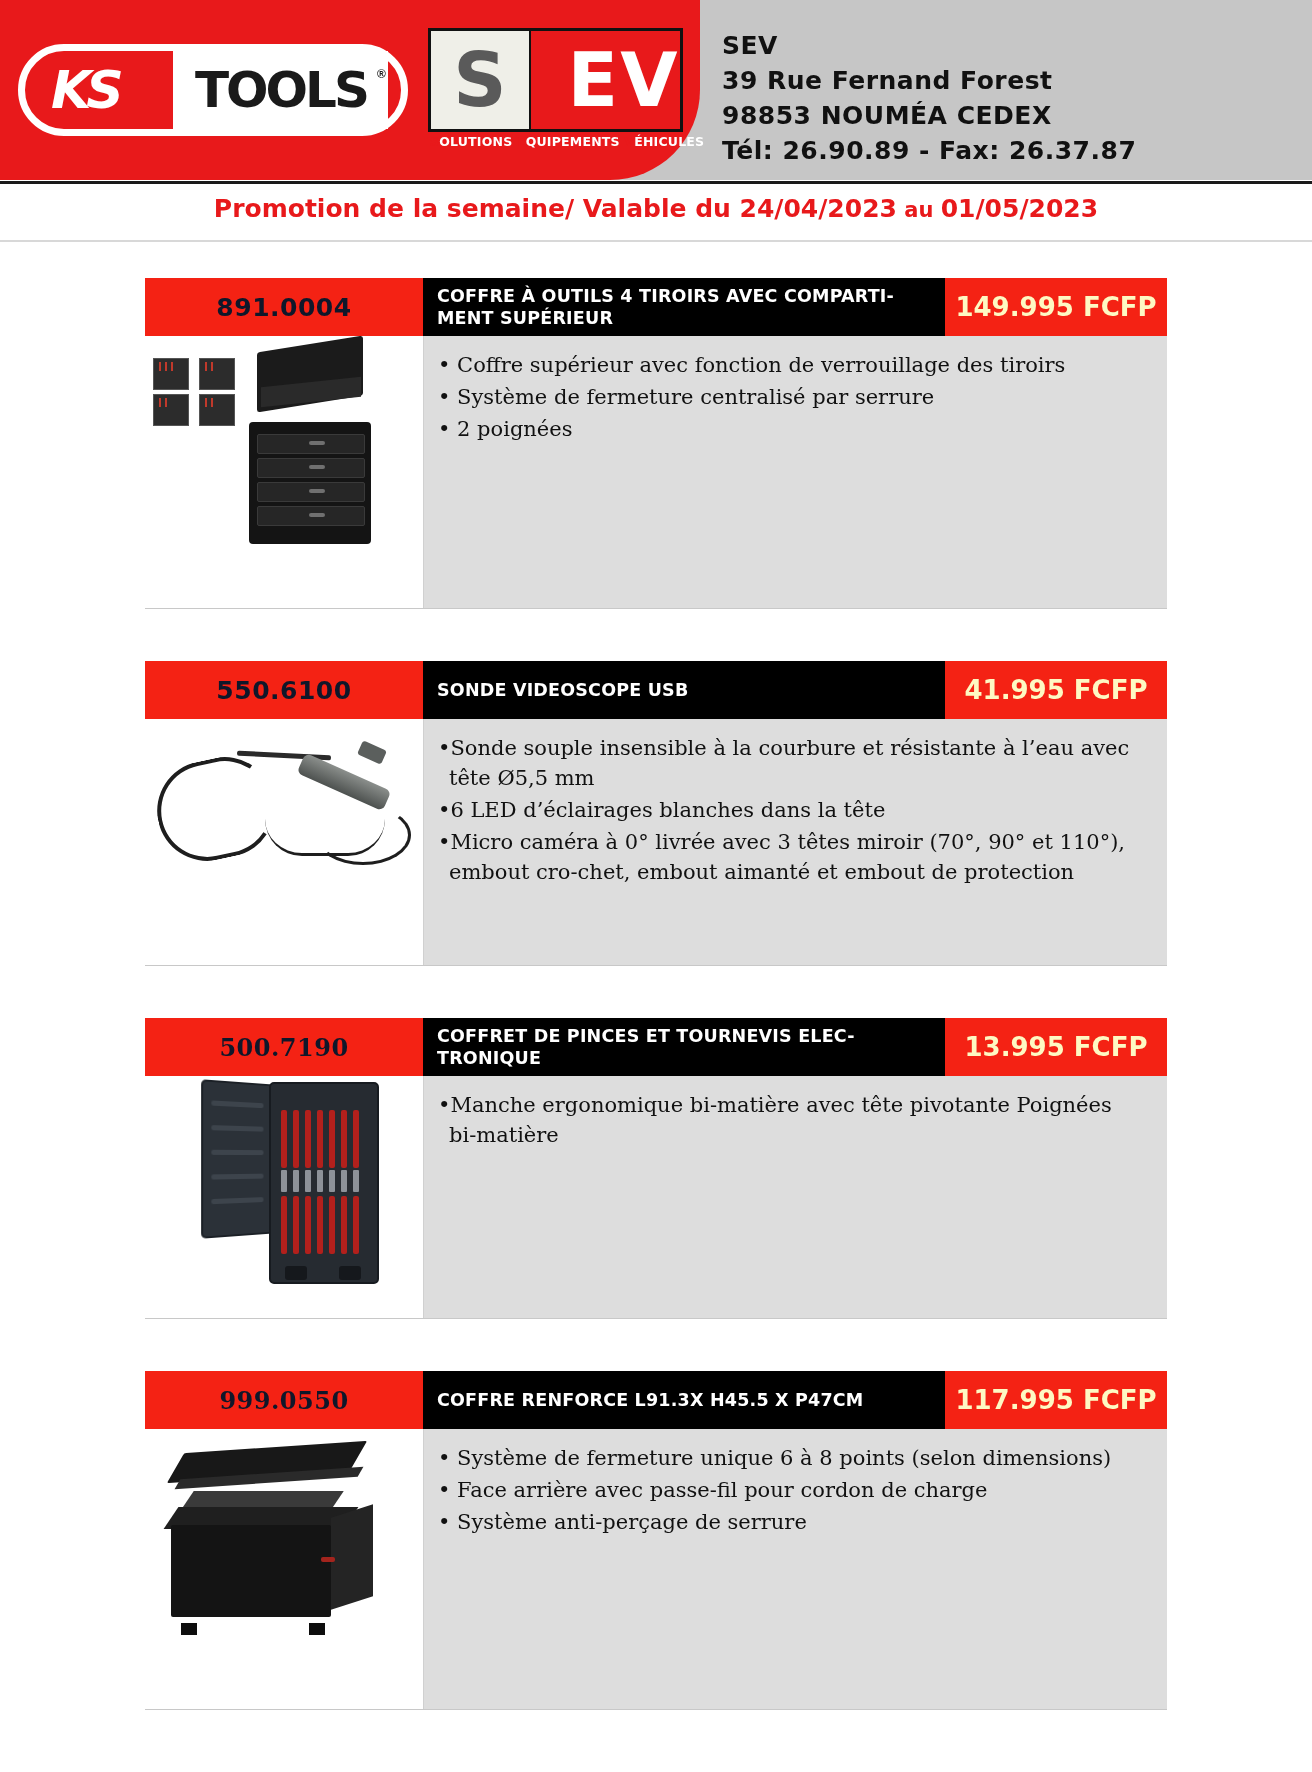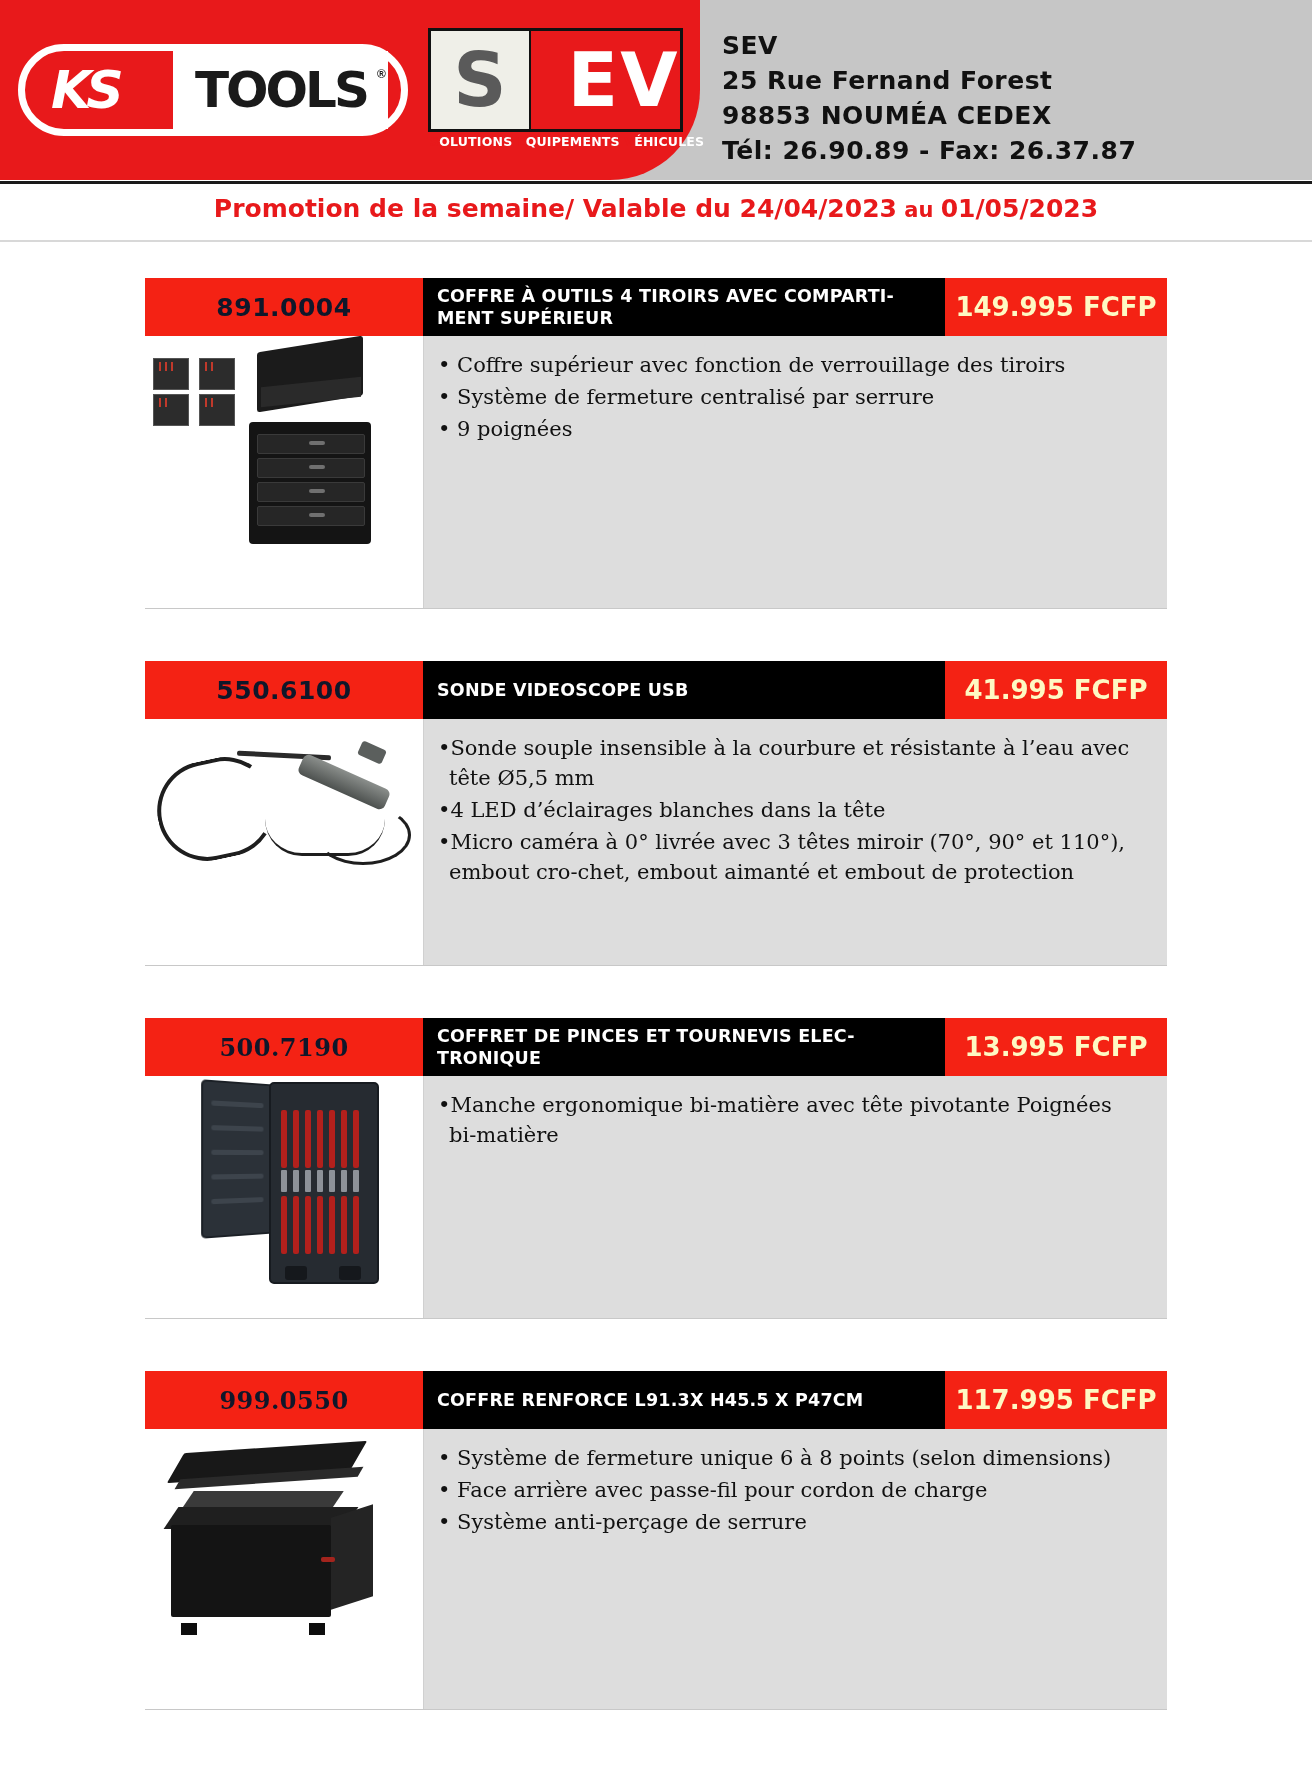--- a/index.html
+++ b/index.html
@@ -516,21 +516,21 @@
       <div class="sev-s-cell">
         <span class="sev-s">S</span>
       </div>
       <div class="sev-ev">EV</div>
     </div>
     <div class="sev-tag"><span class="hl">S</span>OLUTIONS <span class="hl">E</span>QUIPEMENTS <span class="hl">V</span>ÉHICULES</div>
   </div>
 
   <div class="contact">
     <div>SEV</div>
-    <div>25 Rue Fernand Forest</div>
+    <div>39 Rue Fernand Forest</div>
     <div>98853 NOUMÉA CEDEX</div>
     <div>Tél: 26.90.89 - Fax: 26.37.87</div>
   </div>
 </div>
 
 <div class="promo-wrap">
   <div class="promo-rule"></div>
   <div class="promo-text">
     <span>Promotion de la semaine/ Valable du </span><span>24/04/2023</span><span class="small"> au </span><span>01/05/2023</span>
   </div>
@@ -581,21 +581,21 @@
               </div>
             <div class="tb-drawer" style="left:8px; top:84px;">
                 <div class="tb-handle"></div>
               </div>
           </div>
         </div>
       </div>
       <div class="desc-cell">
         <p class="desc-line">• Coffre supérieur avec fonction de verrouillage des tiroirs</p>
         <p class="desc-line">• Système de fermeture centralisé par serrure</p>
-        <p class="desc-line">• 9 poignées</p>
+        <p class="desc-line">• 2 poignées</p>
       </div>
     </div>
   </div>
 
   <div class="card">
     <div class="card-head">
       <div class="sku-cell">
         <span class="sku-text">550.6100</span>
       </div>
       <div class="title-cell">
@@ -611,21 +611,21 @@
           <div class="pr-cable"></div>
           <div class="pr-stem"></div>
           <div class="pr-handle"></div>
           <div class="pr-tip"></div>
           <div class="pr-wire"></div>
           <div class="pr-wire2"></div>
         </div>
       </div>
       <div class="desc-cell">
         <p class="desc-line">•Sonde souple insensible à la courbure et résistante à l’eau avec tête Ø5,5 mm</p>
-        <p class="desc-line">•4 LED d’éclairages blanches dans la tête</p>
+        <p class="desc-line">•6 LED d’éclairages blanches dans la tête</p>
         <p class="desc-line">•Micro caméra à 0° livrée avec 3 têtes miroir (70°, 90° et 110°), embout cro-chet, embout aimanté et embout de protection</p>
       </div>
     </div>
   </div>
 
   <div class="card">
     <div class="card-head">
       <div class="sku-cell">
         <span class="sku-text serif">500.7190</span>
       </div>

